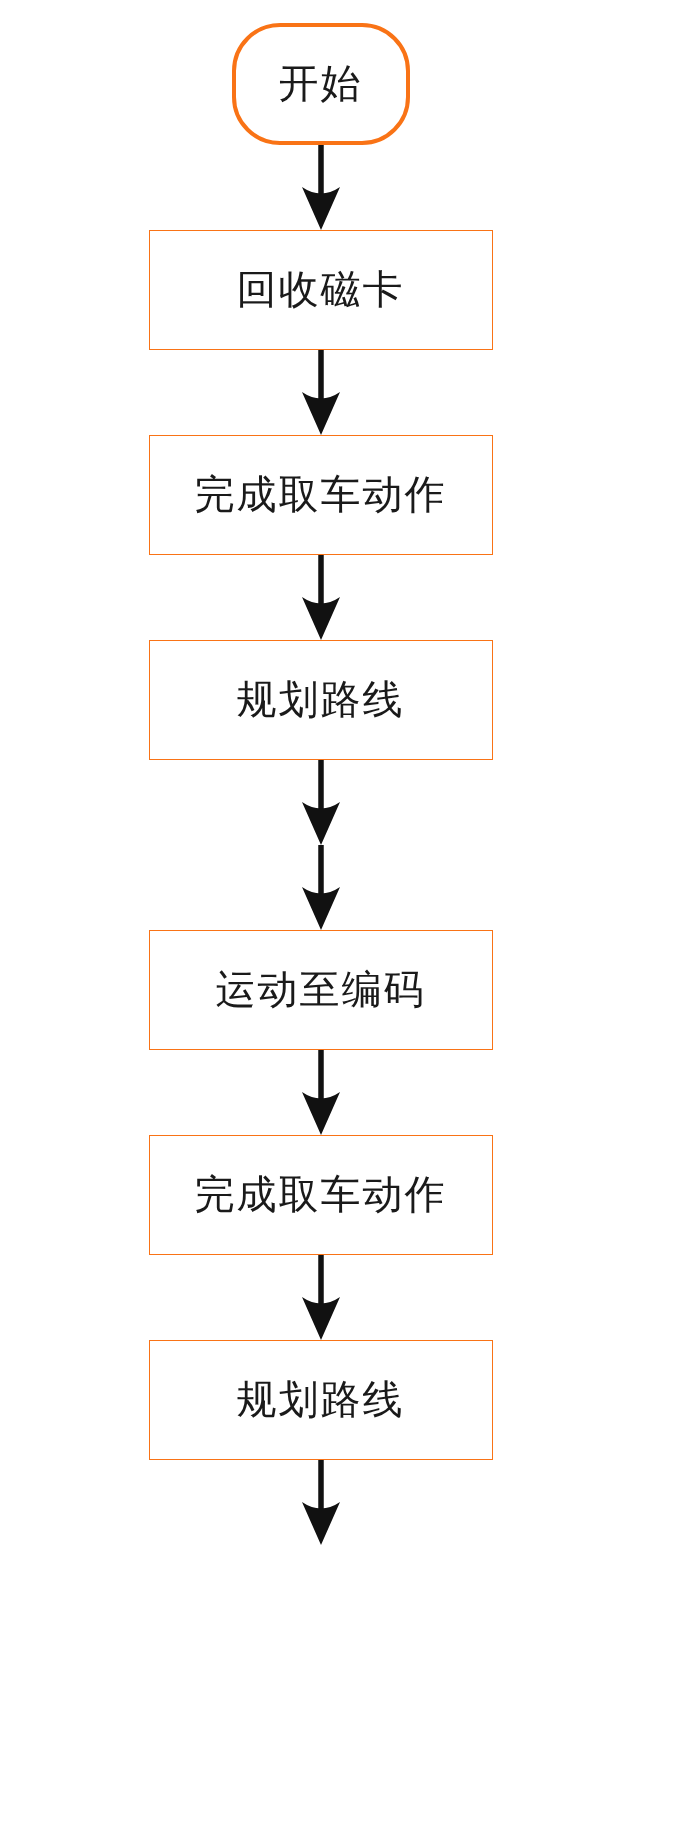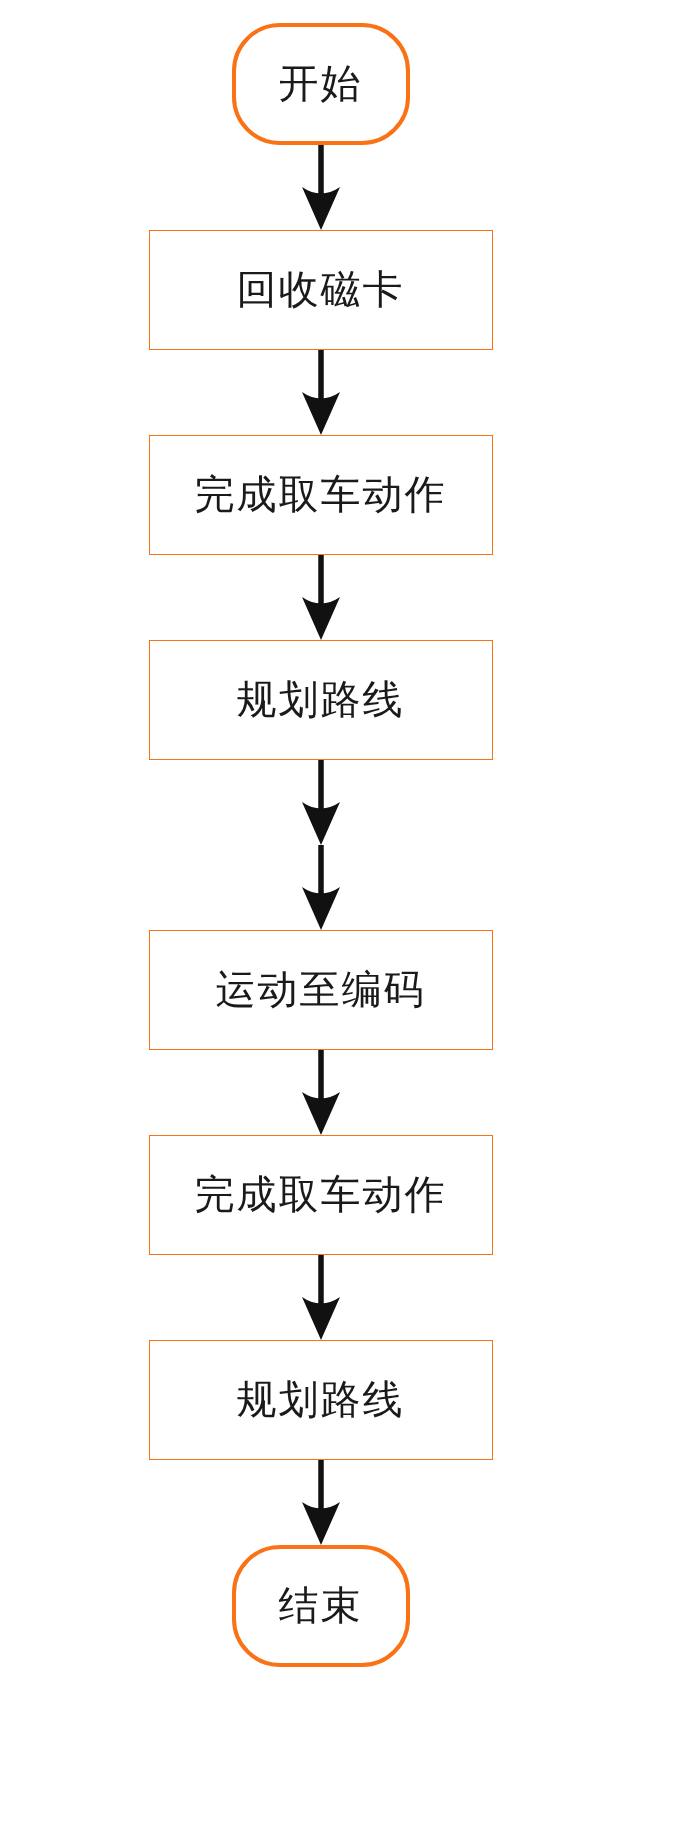--- a/index.html
+++ b/index.html
@@ -131,18 +131,15 @@
 
     <div class="node process">
       <span>规划路线</span>
     </div>
 
     <svg class="flow-arrow" viewBox="0 0 44 85">
       <line class="shaft" x1="22" y1="0" x2="22" y2="52"></line>
       <path class="head" d="M22,85 L3,42 Q22,55 41,42 Z"></path>
     </svg>
 
-    <div class="node terminator">
-      <span>结束</span>
-    </div>
 
   </div>
 </div>
 
 </body></html>

